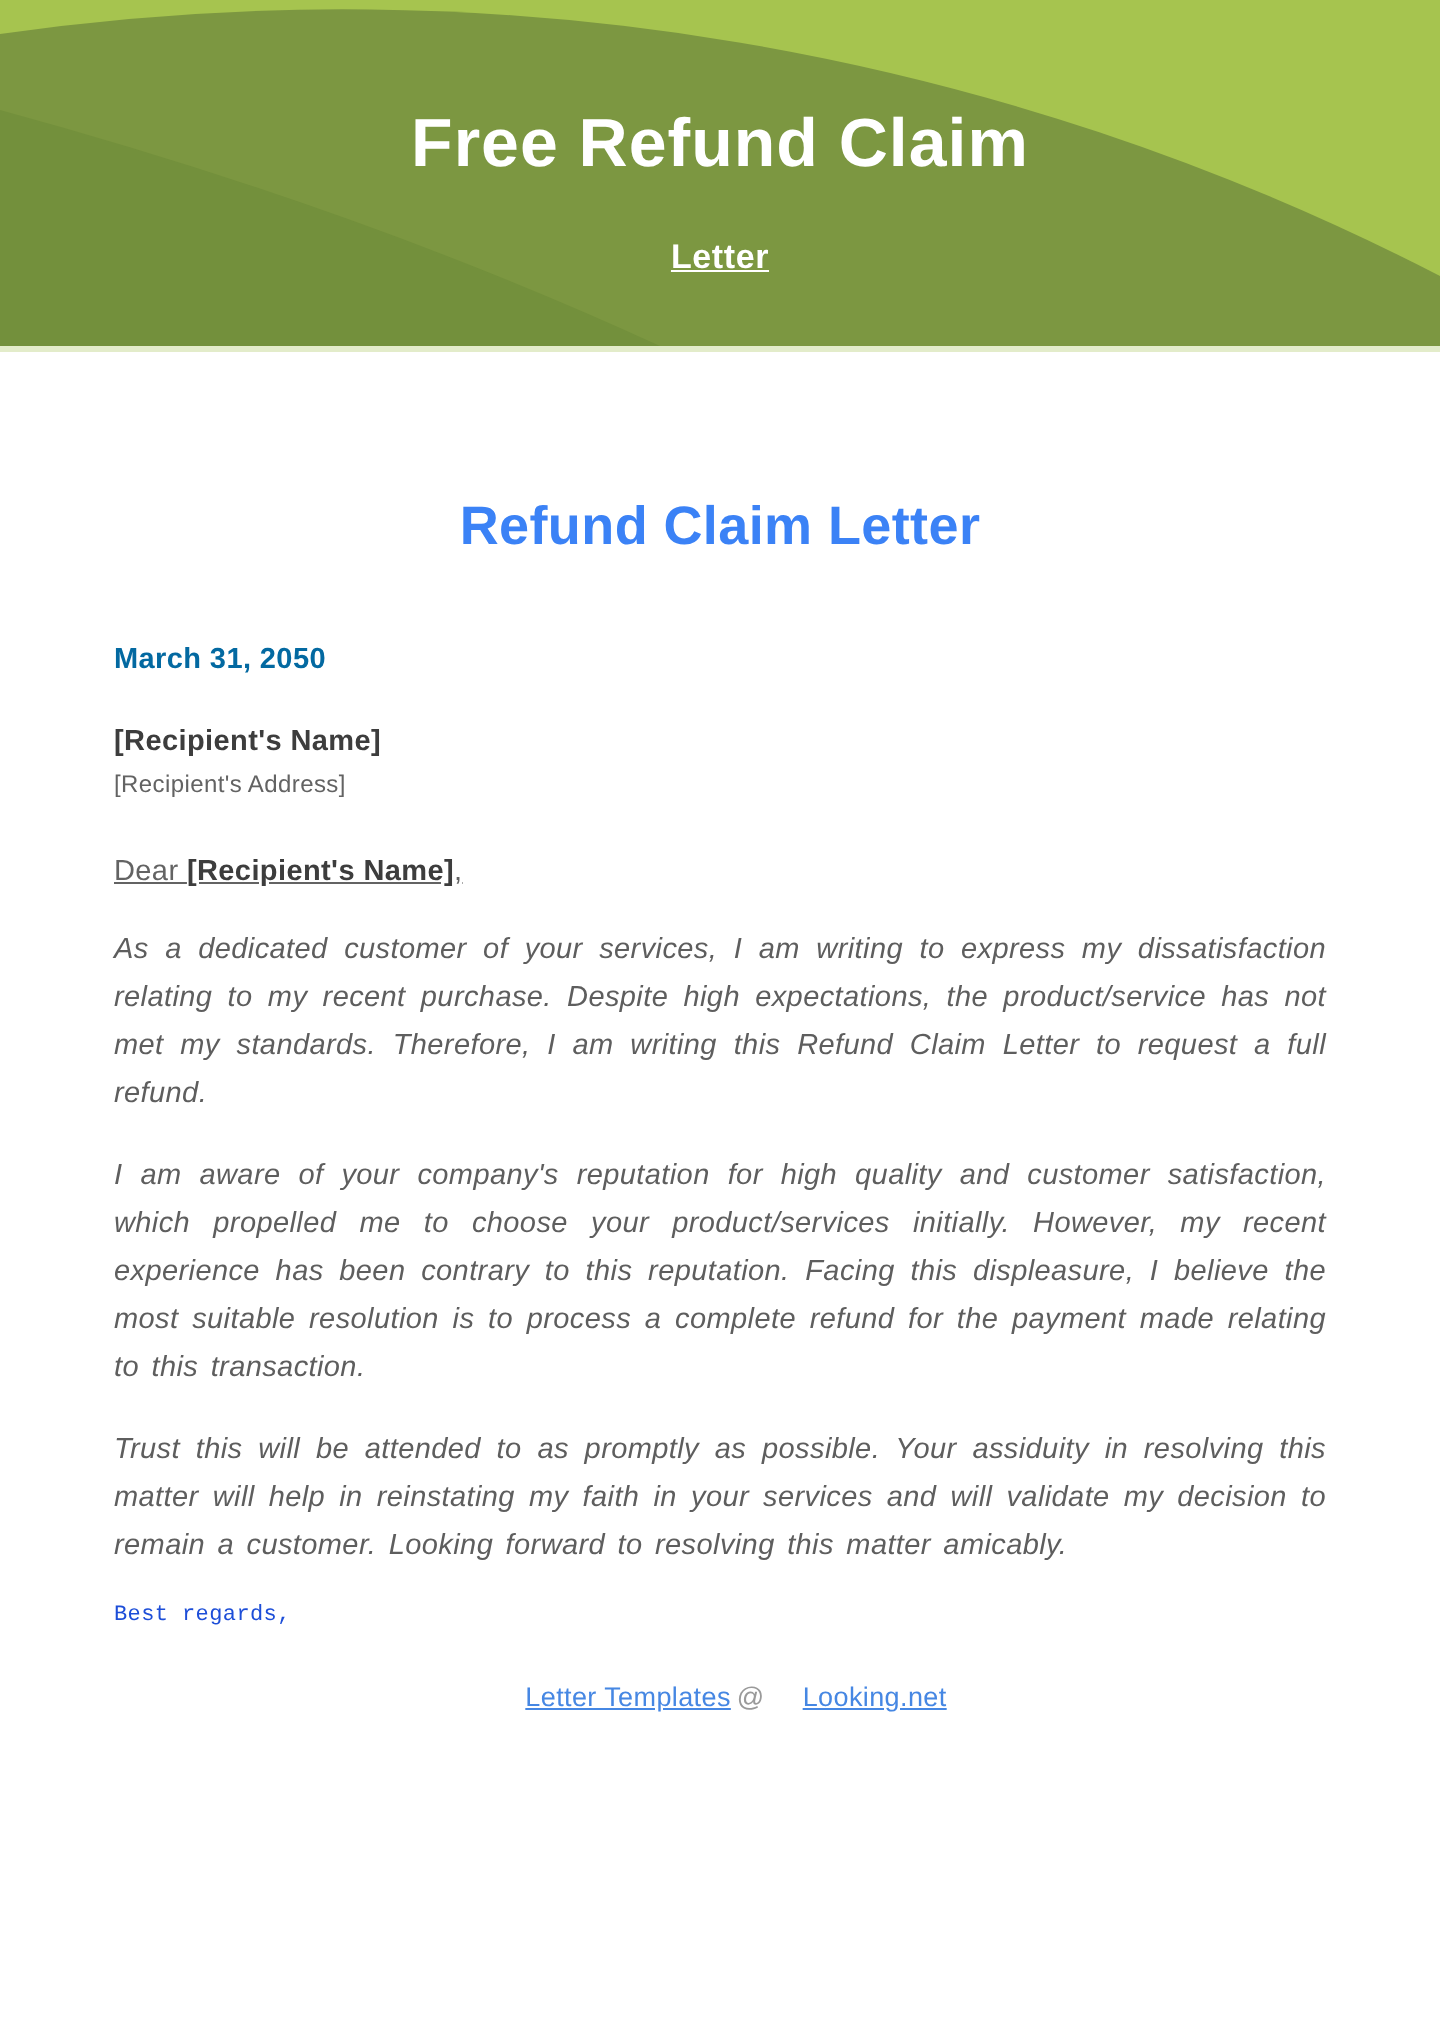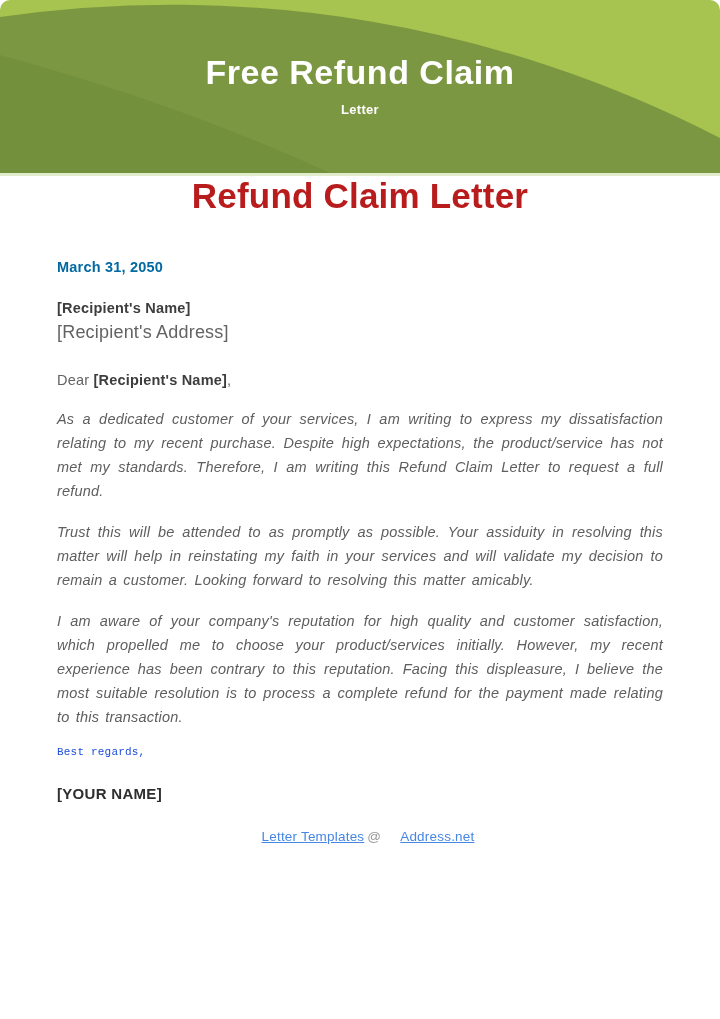--- a/index.html
+++ b/index.html
@@ -8,21 +8,20 @@
     background: #ffffff;
     width: 720px;
     font-family: "Liberation Sans", "DejaVu Sans", sans-serif;
   }
   .page {
     position: relative;
     width: 720px;
     height: 1019px;
     background: #ffffff;
     overflow: hidden;
-    border-radius: 10px;
   }
 
   
   .header {
     position: relative;
     width: 720px;
     height: 173px;
     border-bottom: 3px solid #e3ecca;
   }
   .header svg {
@@ -41,62 +40,65 @@
     color: #ffffff;
     text-align: center;
   }
   .header-title {
     font-size: 34px;
     font-weight: 700;
     letter-spacing: 0.5px;
     line-height: 1.1;
   }
   .header-subtitle {
-    margin-top: 11px;
-    font-size: 13px;
+    margin-top: 28px;
+    font-size: 17px;
     font-weight: 700;
     letter-spacing: 0.3px;
+    text-decoration: underline;
   }
 
   
   .letter {
     padding: 0 57px;
   }
   .letter-title {
+    margin-top: 72px;
     text-align: center;
-    font-size: 35px;
+    font-size: 27px;
     font-weight: 700;
-    color: #b91c1c;
+    color: #3b82f6;
     letter-spacing: 0.2px;
   }
   .date-line {
     margin-top: 43px;
     font-size: 14.5px;
     font-weight: 700;
     color: #0369a1;
     letter-spacing: 0.2px;
   }
   .recipient-name {
     margin-top: 25px;
     font-size: 14.5px;
     font-weight: 700;
     color: #3d3d3d;
     letter-spacing: 0.2px;
   }
   .recipient-address {
     margin-top: 6px;
-    font-size: 18px;
+    font-size: 12px;
     color: #636363;
     letter-spacing: 0.2px;
   }
   .salutation {
     margin-top: 29px;
     font-size: 14.5px;
     color: #636363;
     letter-spacing: 0.2px;
+    text-decoration: underline;
   }
   .salutation b {
     color: #3d3d3d;
     font-weight: 700;
   }
   .para {
     margin: 0;
     margin-top: 17px;
     font-size: 14.5px;
     line-height: 24px;
@@ -162,24 +164,23 @@
     <div class="letter-title">Refund Claim Letter</div>
 
     <div class="date-line">March 31, 2050</div>
 
     <div class="recipient-name">[Recipient's Name]</div>
     <div class="recipient-address">[Recipient's Address]</div>
 
     <div class="salutation"><span>Dear </span><b>[Recipient's Name]</b><span>,</span></div>
 
     <p class="para first">As a dedicated customer of your services, I am writing to express my dissatisfaction relating to my recent purchase. Despite high expectations, the product/service has not met my standards. Therefore, I am writing this Refund Claim Letter to request a full refund.</p>
+    <p class="para">I am aware of your company's reputation for high quality and customer satisfaction, which propelled me to choose your product/services initially. However, my recent experience has been contrary to this reputation. Facing this displeasure, I believe the most suitable resolution is to process a complete refund for the payment made relating to this transaction.</p>
     <p class="para">Trust this will be attended to as promptly as possible. Your assiduity in resolving this matter will help in reinstating my faith in your services and will validate my decision to remain a customer. Looking forward to resolving this matter amicably.</p>
-    <p class="para">I am aware of your company's reputation for high quality and customer satisfaction, which propelled me to choose your product/services initially. However, my recent experience has been contrary to this reputation. Facing this displeasure, I believe the most suitable resolution is to process a complete refund for the payment made relating to this transaction.</p>
 
     <div class="closing">Best regards,</div>
-    <div class="signature">[YOUR NAME]</div>
   </div>
 
   <div class="footer">
-    <a>Letter Templates</a><span class="at-sep">@</span><a>Address.net</a>
+    <a>Letter Templates</a><span class="at-sep">@</span><a>Looking.net</a>
   </div>
 
 </div>
 
 </body></html>

